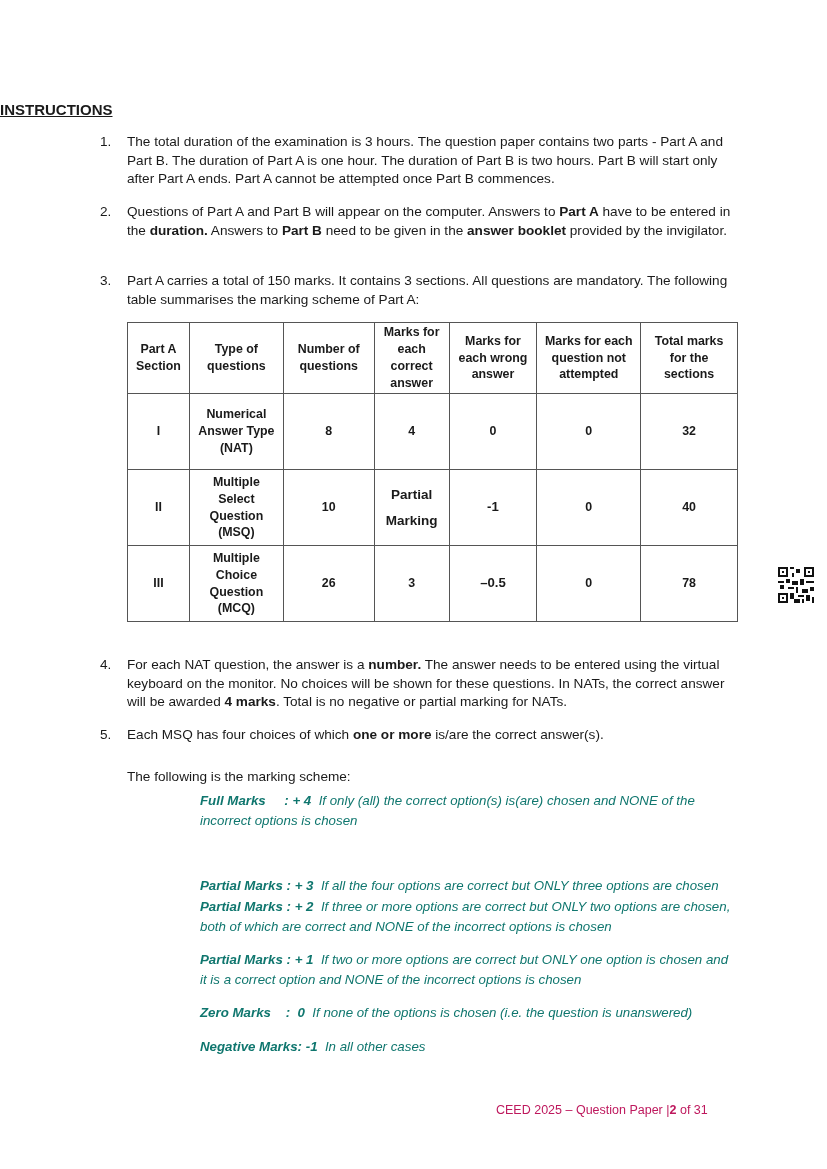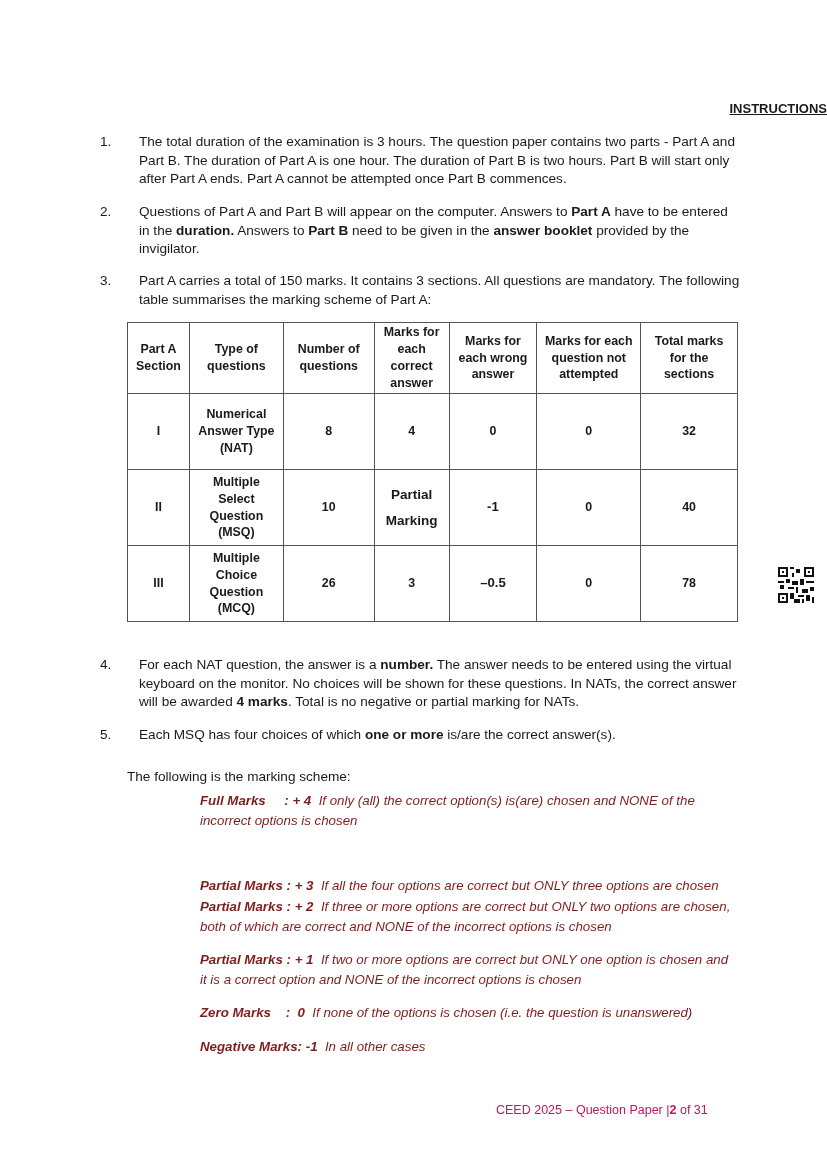--- a/index.html
+++ b/index.html
@@ -2,45 +2,45 @@
 <html><head>
 <meta charset="utf-8">
 <style>
   html, body { margin: 0; padding: 0; background: #ffffff; }
   body {
     width: 827px; height: 1169px; position: relative; overflow: hidden;
     font-family: "Liberation Sans", "DejaVu Sans", sans-serif;
     color: #1a1a1a; font-size: 13.6px;
   }
   .title {
-    position: absolute; top: 101px; left: 0; width: 827px; text-align: right;
-    font-weight: bold; font-size: 13px; text-decoration: underline;
+    position: absolute; top: 101px; left: 0; width: 827px; text-align: left;
+    font-weight: bold; font-size: 15px; text-decoration: underline;
   }
   .item { position: absolute; left: 100px; width: 640px; line-height: 18.7px; }
   .item .num { position: absolute; left: 0; top: 0; }
-  .item .txt { margin-left: 39px; }
+  .item .txt { margin-left: 27px; }
   b { font-weight: bold; }
 
   table.scheme {
     position: absolute; left: 127px; top: 322px; width: 611px;
     border-collapse: collapse; font-size: 12.4px; text-align: center;
   }
   table.scheme th, table.scheme td {
     border: 1.4px solid #555; padding: 0 4px; vertical-align: middle; line-height: 16.8px;
   }
   table.scheme th { font-weight: bold; height: 70px; }
   table.scheme td { height: 75px; font-weight: bold; }
   table.scheme td.bold { font-weight: bold; font-size: 13.2px; }
   table.scheme td.partial { font-size: 13.5px; line-height: 26px; }
   col.c1 { width: 62px; } col.c2 { width: 94px; } col.c3 { width: 91px; }
   col.c4 { width: 75px; } col.c5 { width: 88px; } col.c6 { width: 104px; } col.c7 { width: 97px; }
 
   .para { position: absolute; left: 127px; line-height: 18.7px; }
 
-  .rule { position: absolute; left: 200px; width: 535px; font-style: italic; font-size: 13.3px; line-height: 20px; color: #7f1d1d; }
+  .rule { position: absolute; left: 200px; width: 535px; font-style: italic; font-size: 13.3px; line-height: 20px; color: #0f766e; }
   .rule .lbl { font-weight: bold; }
   .rule .val { font-weight: bold; }
 
   .footer {
     position: absolute; top: 1103px; left: 496px; font-size: 12.5px; color: #be185d;
   }
   .footer .pg { font-weight: bold; }
   .qr { position: absolute; left: 776px; top: 565px; width: 40px; height: 40px; }
 </style>
 </head>

